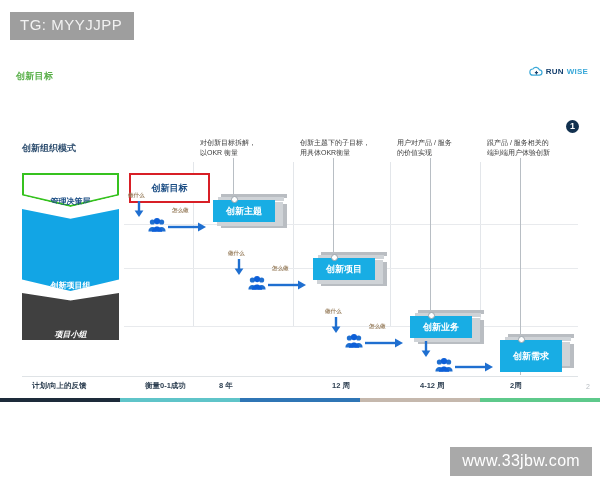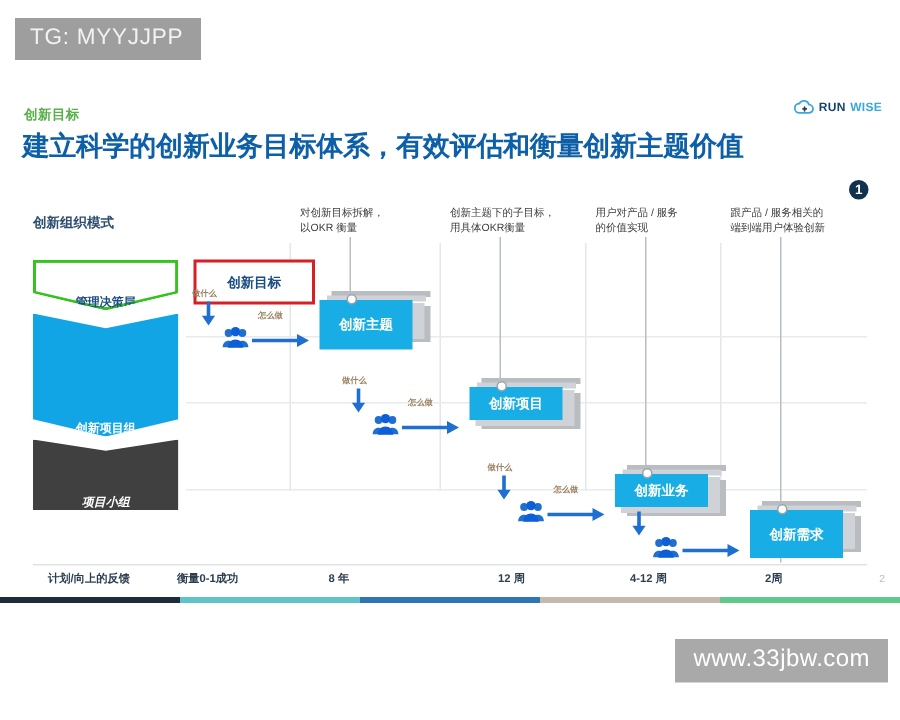--- a/index.html
+++ b/index.html
@@ -179,36 +179,35 @@
     font-size:7px;color:#b9bec3;
   }
   .colorbar{
     position:absolute;left:0;top:340px;width:600px;height:4px;
     display:flex;
   }
   .colorbar div{height:100%;}
 
   
   .watermark{
-    position:absolute;right:8px;bottom:25px;
+    position:absolute;right:8px;bottom:4px;
     background:#a9a9a9;color:#ffffff;
     font-size:16px;letter-spacing:.3px;
     padding:5px 12px 6px;
     z-index:30;
   }
 </style>
 </head>
 <body>
 
 <div class="tg-tag">TG: MYYJJPP</div>
 
 <div class="slide">
 
   <div class="eyebrow">创新目标</div>
-  <div class="headline">建立科学的创新业务目标体系，有效评估和衡量创新主题价值</div>
 
   <div class="logo">
     <span>
       <svg width="14" height="11" viewBox="0 0 14 11">
         <path d="M4 9.2h6.2a2.7 2.7 0 0 0 .2-5.4A3.6 3.6 0 0 0 3.9 3 2.9 2.9 0 0 0 4 9.2z" fill="none" stroke="#3aa8d8" stroke-width="1.2"></path>
         <path d="M6.3 6.6h2.3M7.4 5.4v2.6" stroke="#16406e" stroke-width="1.1" stroke-linecap="round"></path>
       </svg>
     </span>
     <span class="logo-run">RUN</span>
     <span class="logo-wise">WISE</span>
@@ -258,21 +257,21 @@
     <div class="drop" style="left:233px;top:100px;height:42px"></div>
     <div class="drop" style="left:333px;top:100px;height:100px"></div>
     <div class="drop" style="left:430px;top:100px;height:158px"></div>
     <div class="drop" style="left:520px;top:100px;height:217px"></div>
 
     <div class="cardstack" style="left:213px;top:142px;width:74px;height:28px">
       <div class="sh" style="left:8px;top:-6px;width:66px;height:4px"></div>
       <div class="sh2" style="left:5px;top:-3px;width:66px;height:4px"></div>
       <div class="sh" style="left:8px;top:4px;width:66px;height:24px"></div>
       <div class="sh2" style="left:4px;top:2px;width:66px;height:24px"></div>
-      <div class="face" style="width:62px;height:33px">创新主题</div>
+      <div class="face" style="width:62px;height:22px">创新主题</div>
       <div class="node" style="left:18px;top:-4px"></div>
     </div>
     <div class="people" style="left:148px;top:160px">
       <svg width="18" height="15" viewBox="0 0 18 15">
         <circle cx="4.4" cy="4" r="2.6" fill="#1f6fd0"></circle>
           <path d="M.4 13.5c0-2.6 1.8-4.4 4-4.4s4 1.8 4 4.4z" fill="#1f6fd0"></path>
         <circle cx="13.6" cy="4" r="2.6" fill="#1f6fd0"></circle>
           <path d="M9.6 13.5c0-2.6 1.8-4.4 4-4.4s4 1.8 4 4.4z" fill="#1f6fd0"></path>
         <circle cx="9" cy="3.1" r="3.1" fill="#0d5fd8"></circle>
           <path d="M3.9 13.8C3.9 10.7 6.2 8.4 9 8.4s5.1 2.3 5.1 5.4z" fill="#0d5fd8"></path>
@@ -387,21 +386,21 @@
       <svg width="44" height="12">
           <path d="M0 6h32" stroke="#1f6fd0" stroke-width="2.4"></path>
           <path d="M30 1.6v8.8L38 6z" fill="#1f6fd0"></path>
         </svg>
     </div>
 
   </div>
 
   <div class="tl-rule"></div>
   <div class="tl-item" style="left:32px">计划/向上的反馈</div>
-  <div class="tl-item" style="left:118px">衡量0-1成功</div>
+  <div class="tl-item" style="left:145px">衡量0-1成功</div>
   <div class="tl-item" style="left:219px">8 年</div>
   <div class="tl-item" style="left:332px">12 周</div>
   <div class="tl-item" style="left:420px">4-12 周</div>
   <div class="tl-item" style="left:510px">2周</div>
   <div class="tl-page">2</div>
 
   <div class="colorbar">
     <div style="width:120px;background:#1d2b3a"></div>
     <div style="width:120px;background:#5fc4c9"></div>
     <div style="width:120px;background:#2f75b5"></div>

